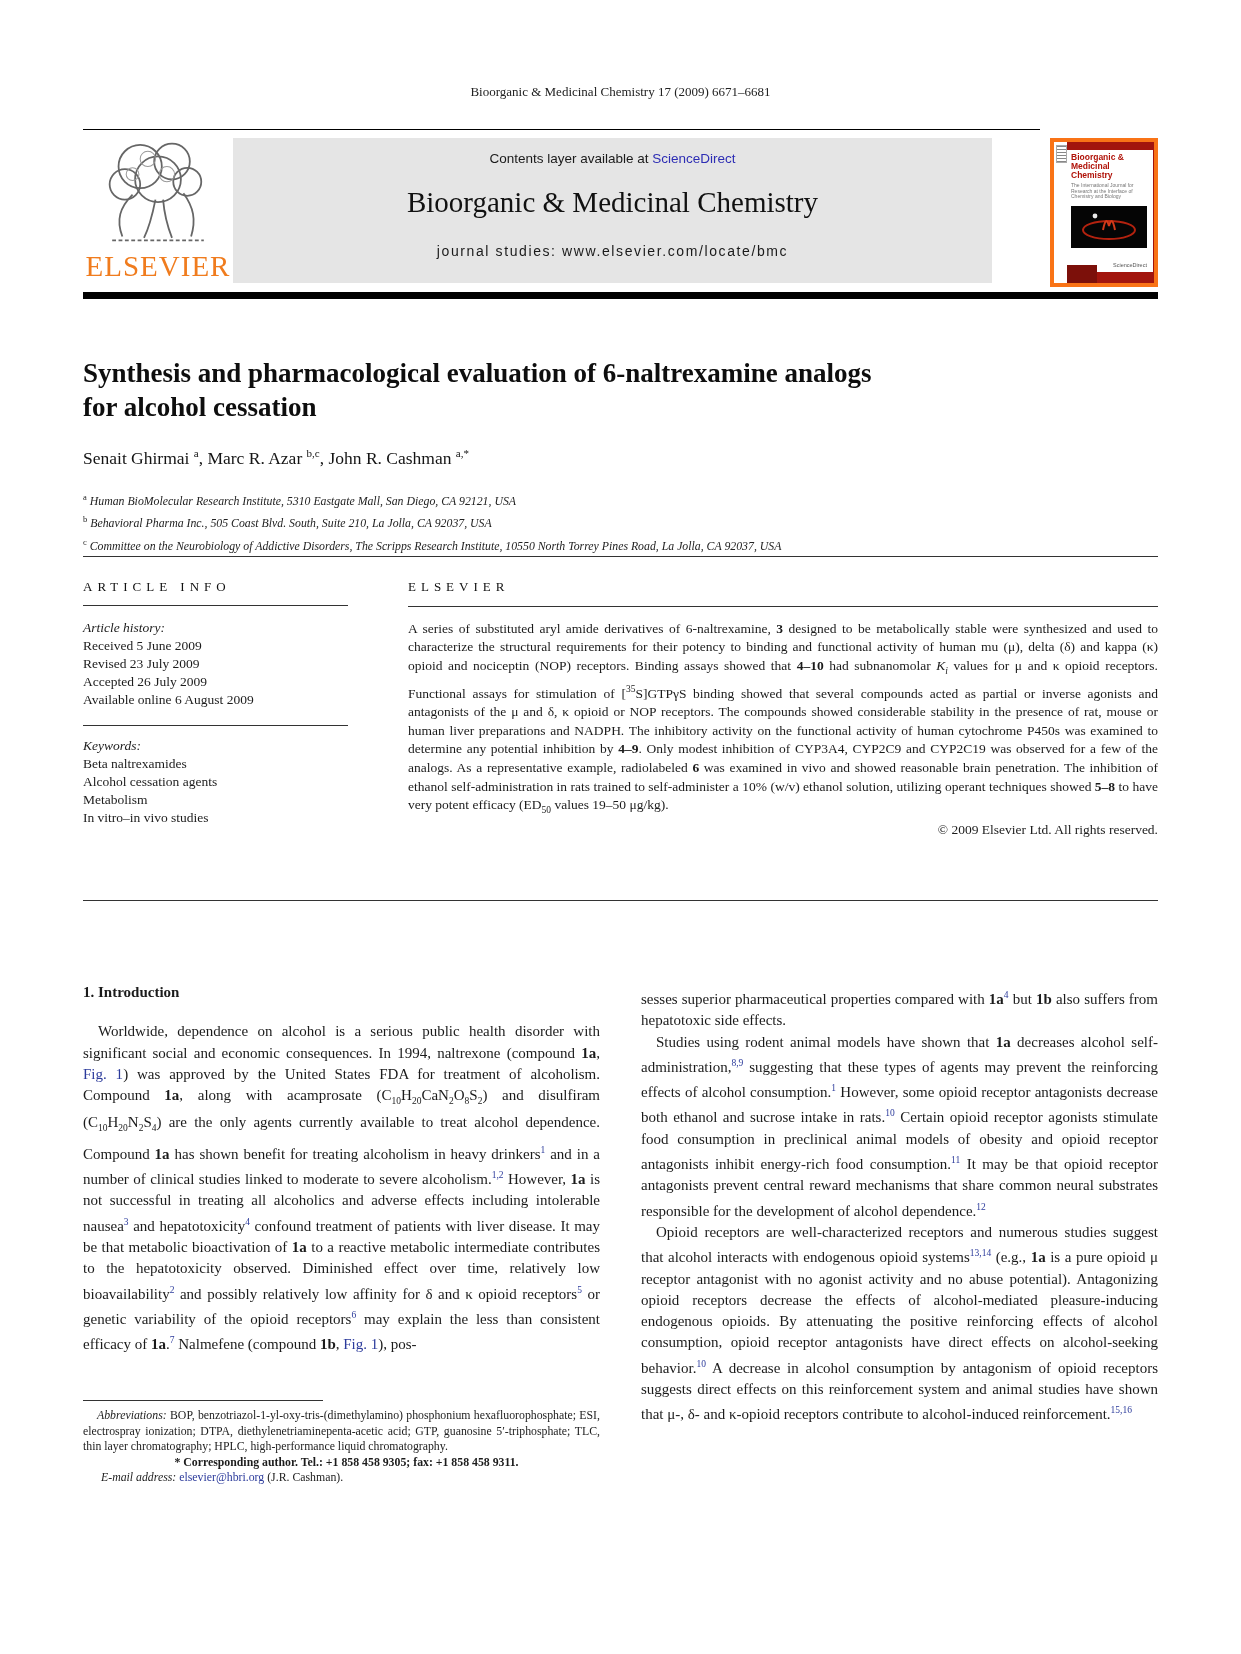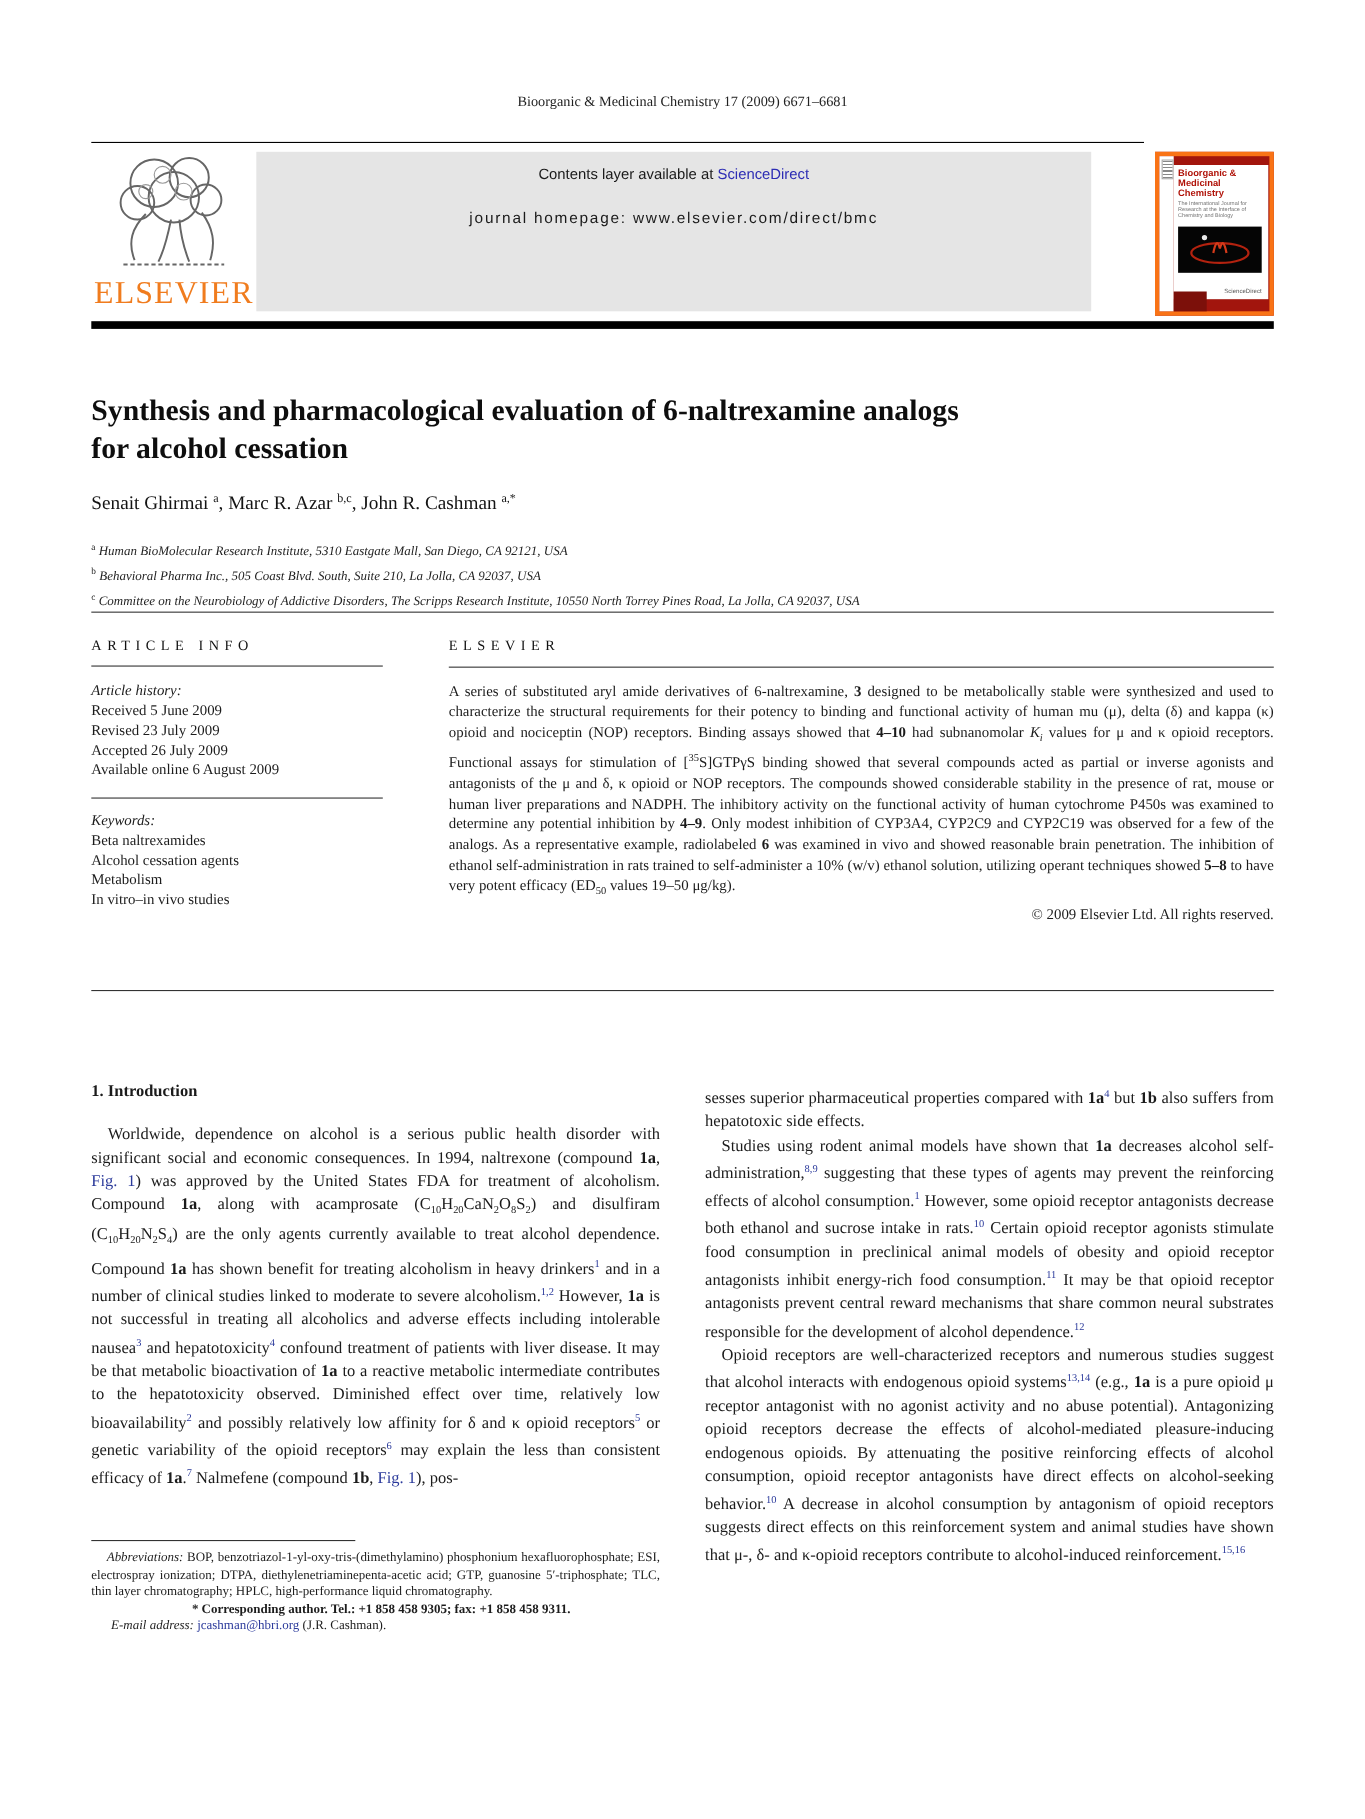--- a/index.html
+++ b/index.html
@@ -111,21 +111,22 @@
         <circle cx="30" cy="30" r="5"></circle>
       </g>
     </svg>
     <div class="elsevier-word">ELSEVIER</div>
   </div>
 
   <div class="abs banner-box">
     <div class="contents-line">
       <span>Contents layer available at </span><span class="sd-link">ScienceDirect</span>
     </div>
-    <div class="homepage-line">journal homepage: www.elsevier.com/direct/bmc</div>
+    <div class="banner-title">Bioorganic &amp; Medicinal Chemistry</div>
+    <div class="homepage-line">journal studies: www.elsevier.com/locate/bmc</div>
   </div>
 
   <div class="abs cover">
     <div class="cover-strip"></div>
     <div class="cover-barcode"></div>
     <div class="cover-panel">
       <div class="cover-title">Bioorganic &amp; Medicinal<br>Chemistry</div>
       <div class="cover-subtitle">The International Journal for Research at the Interface of Chemistry and Biology</div>
       <div class="cover-art">
         <svg width="76" height="42" viewBox="0 0 76 42">
@@ -188,17 +189,17 @@
   <div class="abs col col-right">
     <p class="para">sesses superior pharmaceutical properties compared with <b>1a</b><sup class="ref">4</sup> but <b>1b</b> also suffers from hepatotoxic side effects.</p>
     <p class="para indent">Studies using rodent animal models have shown that <b>1a</b> decreases alcohol self-administration,<sup class="ref">8,9</sup> suggesting that these types of agents may prevent the reinforcing effects of alcohol consumption.<sup class="ref">1</sup> However, some opioid receptor antagonists decrease both ethanol and sucrose intake in rats.<sup class="ref">10</sup> Certain opioid receptor agonists stimulate food consumption in preclinical animal models of obesity and opioid receptor antagonists inhibit energy-rich food consumption.<sup class="ref">11</sup> It may be that opioid receptor antagonists prevent central reward mechanisms that share common neural substrates responsible for the development of alcohol dependence.<sup class="ref">12</sup></p>
     <p class="para indent">Opioid receptors are well-characterized receptors and numerous studies suggest that alcohol interacts with endogenous opioid systems<sup class="ref">13,14</sup> (e.g., <b>1a</b> is a pure opioid μ receptor antagonist with no agonist activity and no abuse potential). Antagonizing opioid receptors decrease the effects of alcohol-mediated pleasure-inducing endogenous opioids. By attenuating the positive reinforcing effects of alcohol consumption, opioid receptor antagonists have direct effects on alcohol-seeking behavior.<sup class="ref">10</sup> A decrease in alcohol consumption by antagonism of opioid receptors suggests direct effects on this reinforcement system and animal studies have shown that μ-, δ- and κ-opioid receptors contribute to alcohol-induced reinforcement.<sup class="ref">15,16</sup></p>
   </div>
 
   <div class="abs footnote">
     <div class="fn-rule"></div>
     <div class="fn-abbrev"><i>Abbreviations:</i> BOP, benzotriazol-1-yl-oxy-tris-(dimethylamino) phosphonium hexafluorophosphate; ESI, electrospray ionization; DTPA, diethylenetriaminepenta-acetic acid; GTP, guanosine 5′-triphosphate; TLC, thin layer chromatography; HPLC, high-performance liquid chromatography.</div>
     <div class="fn-corr">* Corresponding author. Tel.: +1 858 458 9305; fax: +1 858 458 9311.</div>
-    <div class="fn-mail"><i>E-mail address:</i> <span class="lnk">jcashman@hbri.org</span> (J.R. Cashman).</div>
+    <div class="fn-mail"><i>E-mail address:</i> <span class="lnk">elsevier@hbri.org</span> (J.R. Cashman).</div>
   </div>
 
 
 </div>
 
 </body></html>

